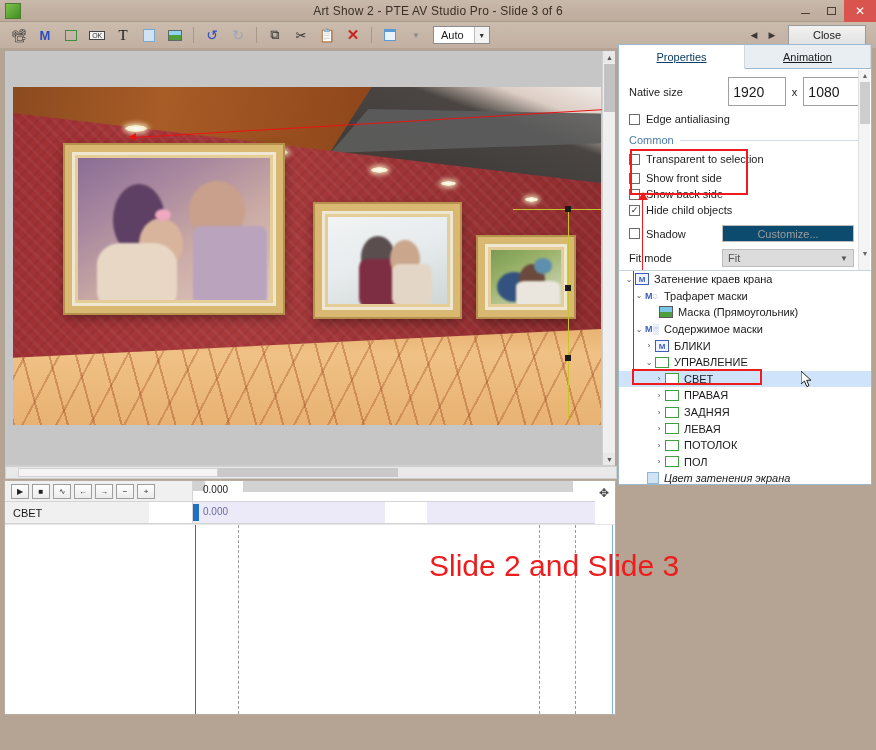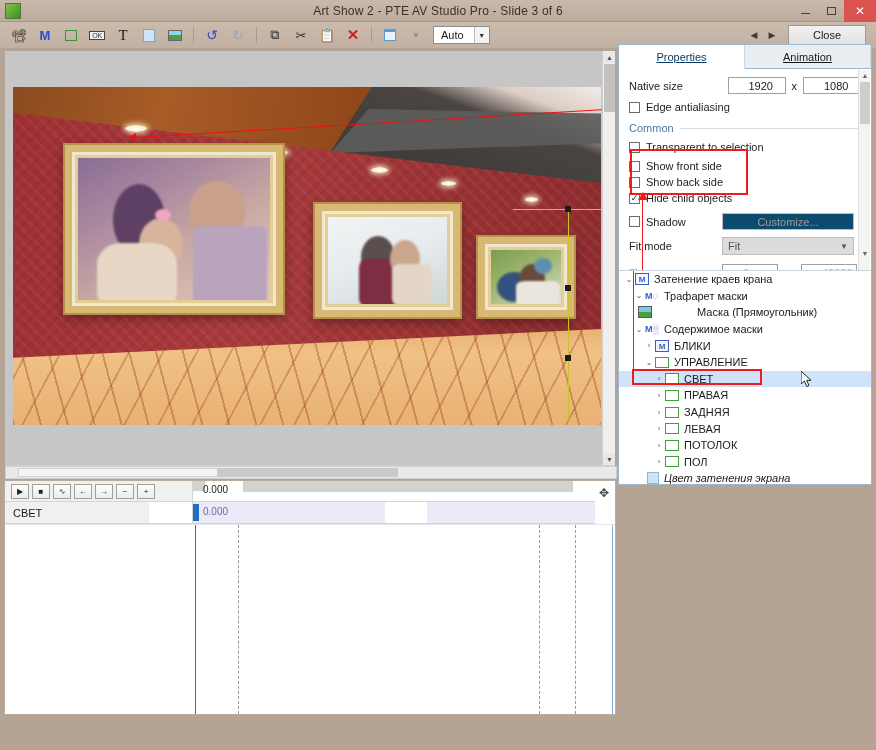--- a/index.html
+++ b/index.html
@@ -235,22 +235,22 @@
   .tabs{ display:flex; height:24px; background:#e9eef3; border-bottom:1px solid #9bb8cf;}
   .tab{
     flex:1; display:flex;align-items:center;justify-content:center;
     font-size:11px; color:#1a1a1a; border-right:1px solid #cfd8e0;text-decoration:underline;
   }
   .tab.active{ background:#fff; border-bottom:1px solid #fff; margin-bottom:-1px; color:#0b3c63;}
   .props{ position:relative; padding:8px 10px 0 10px; }
   .prow{ display:flex; align-items:center; margin-bottom:7px; }
   .plabel{ font-size:11px; color:#222; }
   .pinput{
-    height:17px; border:1px solid #a0a0a0; background:#fff; font-size:11px;
-    padding:1px 20px; display:flex;align-items:center;
+    height:29px; border:1px solid #a0a0a0; background:#fff; font-size:14px;
+    padding:1px 4px; display:flex;align-items:center;
   }
   .pinput.disabled{ color:#b0b0b0; background:#fff; }
   .x-sep{ margin:0 6px; font-size:11px; }
   .cbox{
     width:11px;height:11px;border:1px solid #6b6b6b;background:#fff;
     display:inline-flex;align-items:center;justify-content:center;margin-right:6px;
     font-size:9px;color:#1a1a1a; line-height:1;
   }
   .section-title{ color:#4b7ba8; font-size:11px; display:flex;align-items:center;gap:6px;margin:9px 0 7px 0;}
   .section-title .ln{ flex:1;height:1px;background:#d5dde4;}
@@ -467,20 +467,21 @@
 
     <div class="tl-body">
       <div class="tl-playhead" style="left:190px;bottom:0;"></div>
       <div class="tl-dash" style="left:233px;"></div>
       <div class="tl-dash" style="left:534px;"></div>
       <div class="tl-dash" style="left:570px;"></div>
       <div class="tl-solidblue" style="left:607px;"></div>
       <div class="move-cursor" style="top:-40px;right:3px;">✥</div>
     </div>
 
+    <div class="bigtext" style="left:424px;top:68px;">Slide 2 and Slide 3</div>
   </div>
 
   <div class="rpanel">
     <div class="tabs">
       <div class="tab active">Properties</div>
       <div class="tab">Animation</div>
     </div>
 
     <div class="props">
       <div class="prow">
@@ -554,21 +555,21 @@
       <div class="tnode" style="padding-left:4px;">
         <span class="exp">⌄</span>
         <span class="ticon ic-m">M</span>
         <span>Затенение краев крана</span>
       </div>
       <div class="tnode" style="padding-left:14px;">
         <span class="exp">⌄</span>
         <span class="ticon ic-mask">M◌</span>
         <span>Трафарет маски</span>
       </div>
-      <div class="tnode" style="padding-left:19px;gap:40px;">
+      <div class="tnode" style="padding-left:40px;">
         <span class="ticon ic-img"></span>
         <span>Маска (Прямоугольник)</span>
       </div>
       <div class="tnode" style="padding-left:14px;">
         <span class="exp">⌄</span>
         <span class="ticon ic-mask">M░</span>
         <span>Содержимое маски</span>
       </div>
       <div class="tnode" style="padding-left:24px;">
         <span class="exp">›</span>

